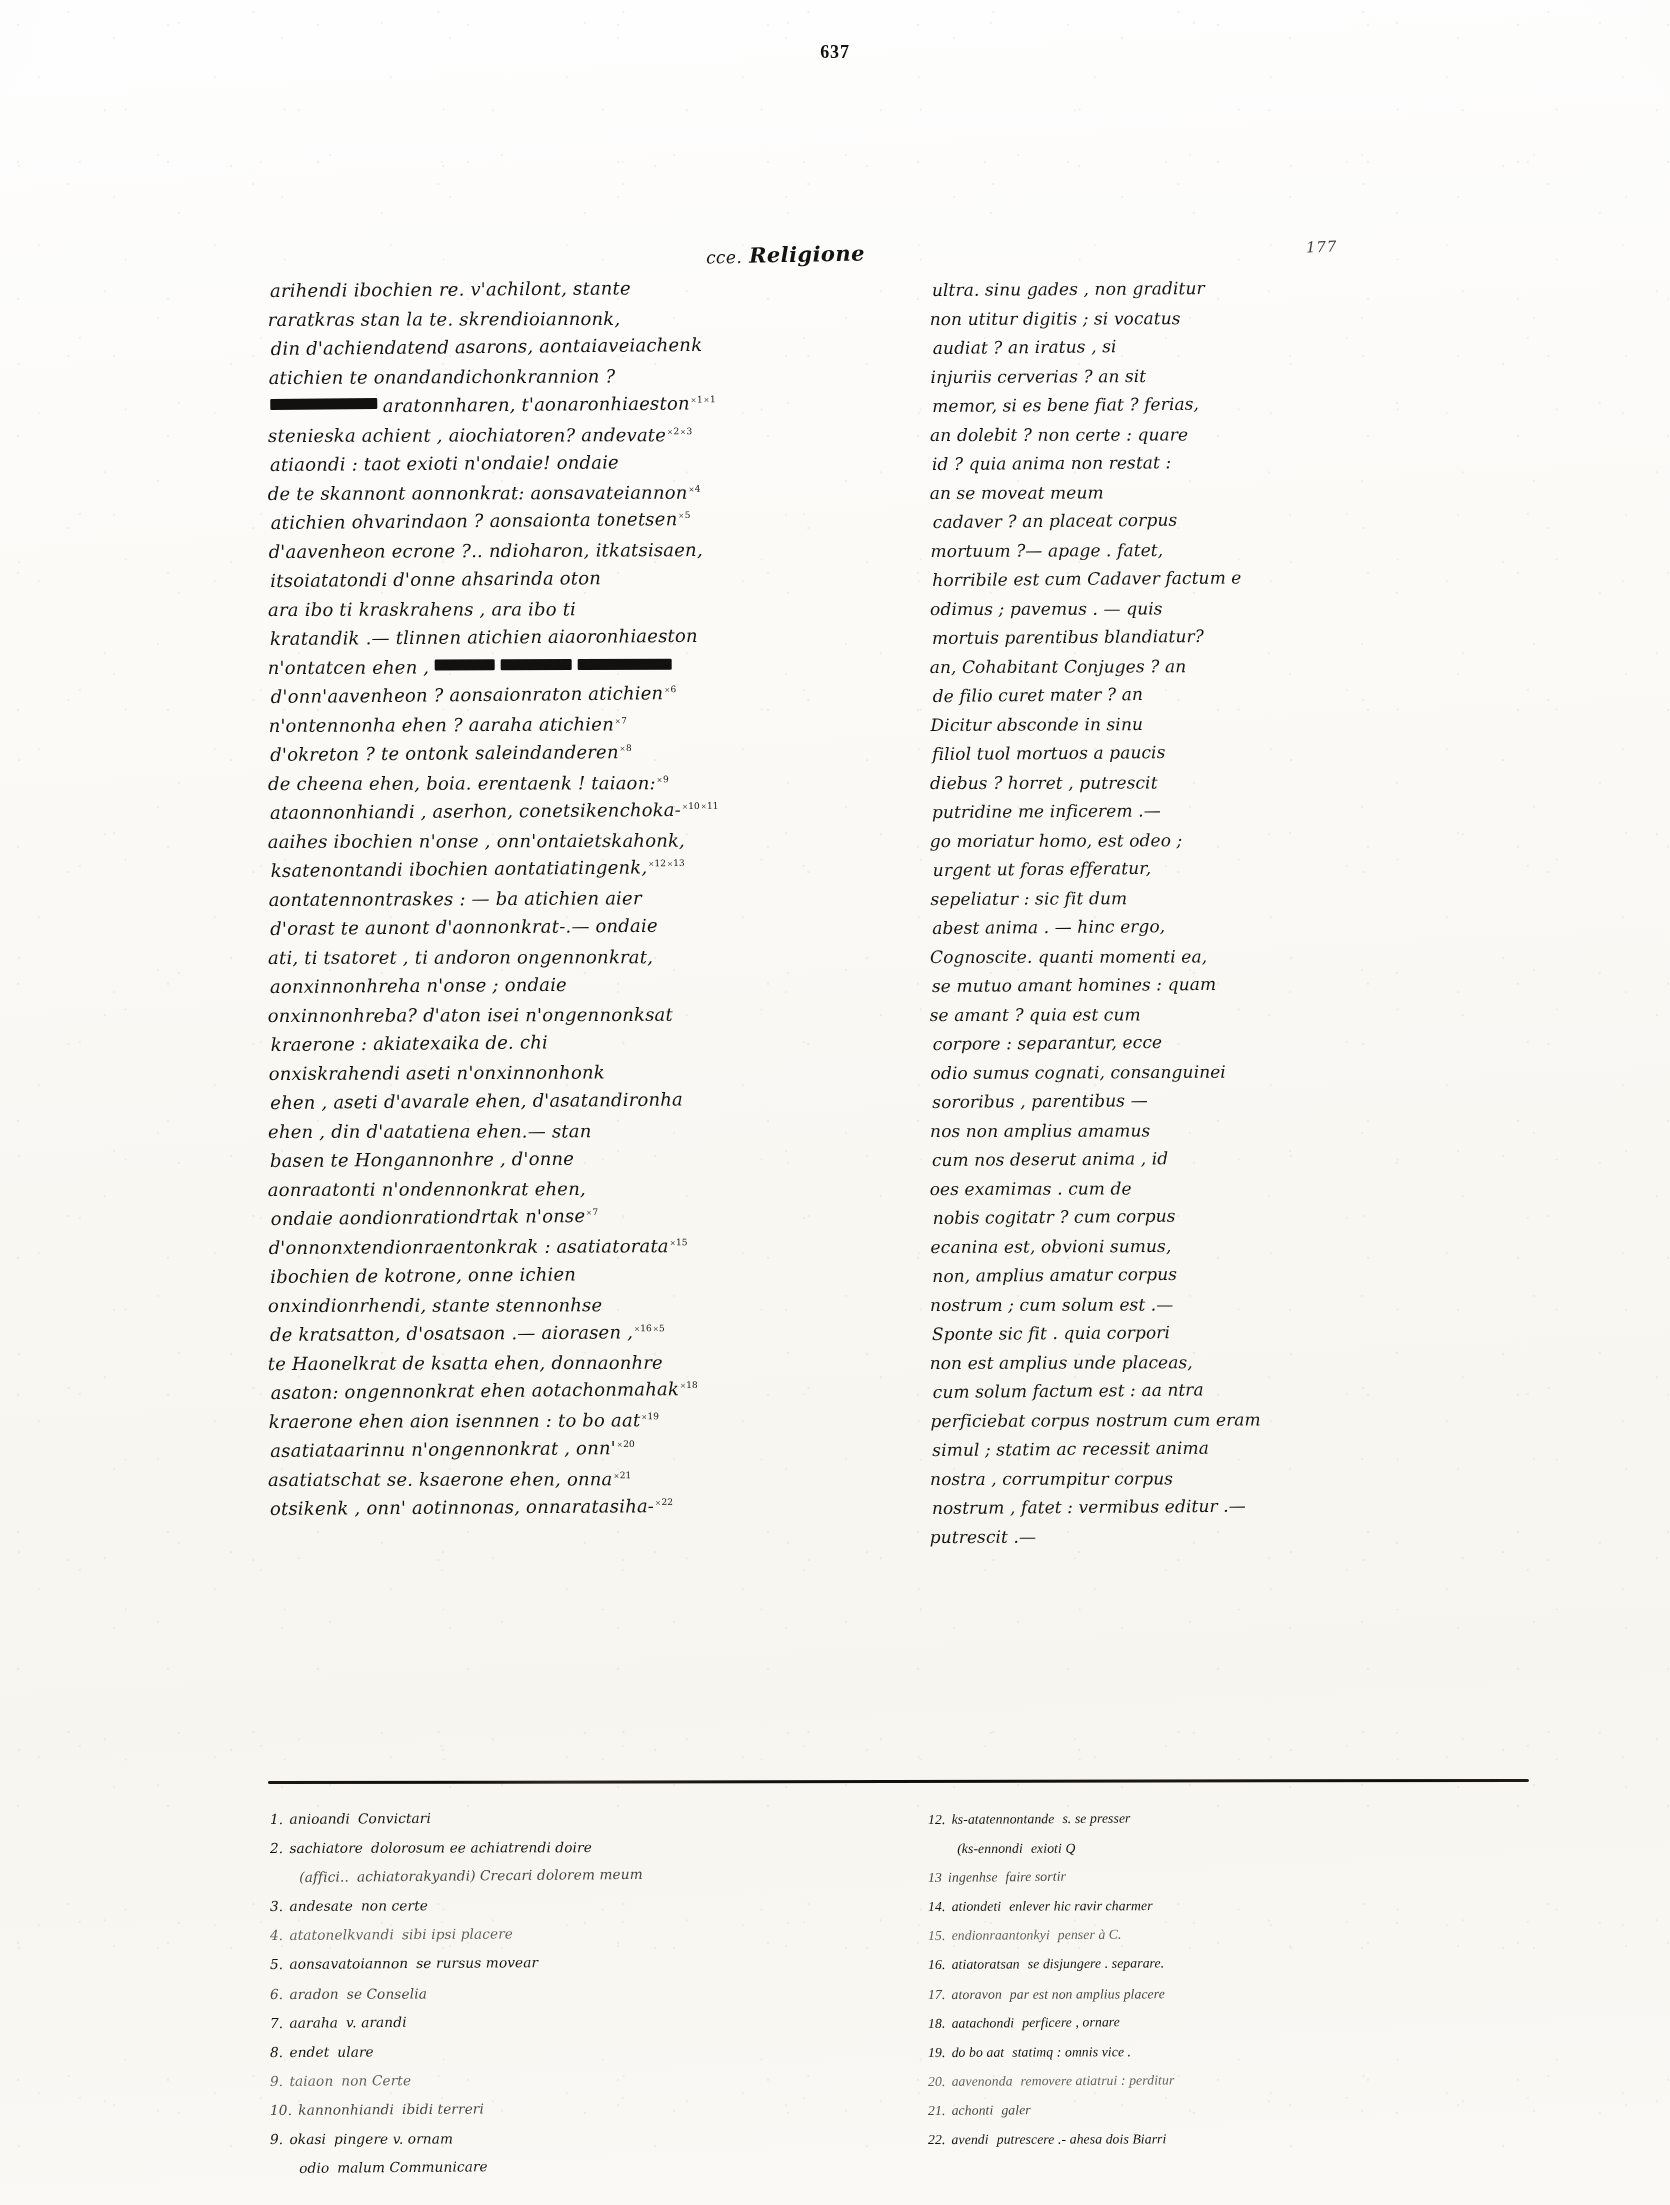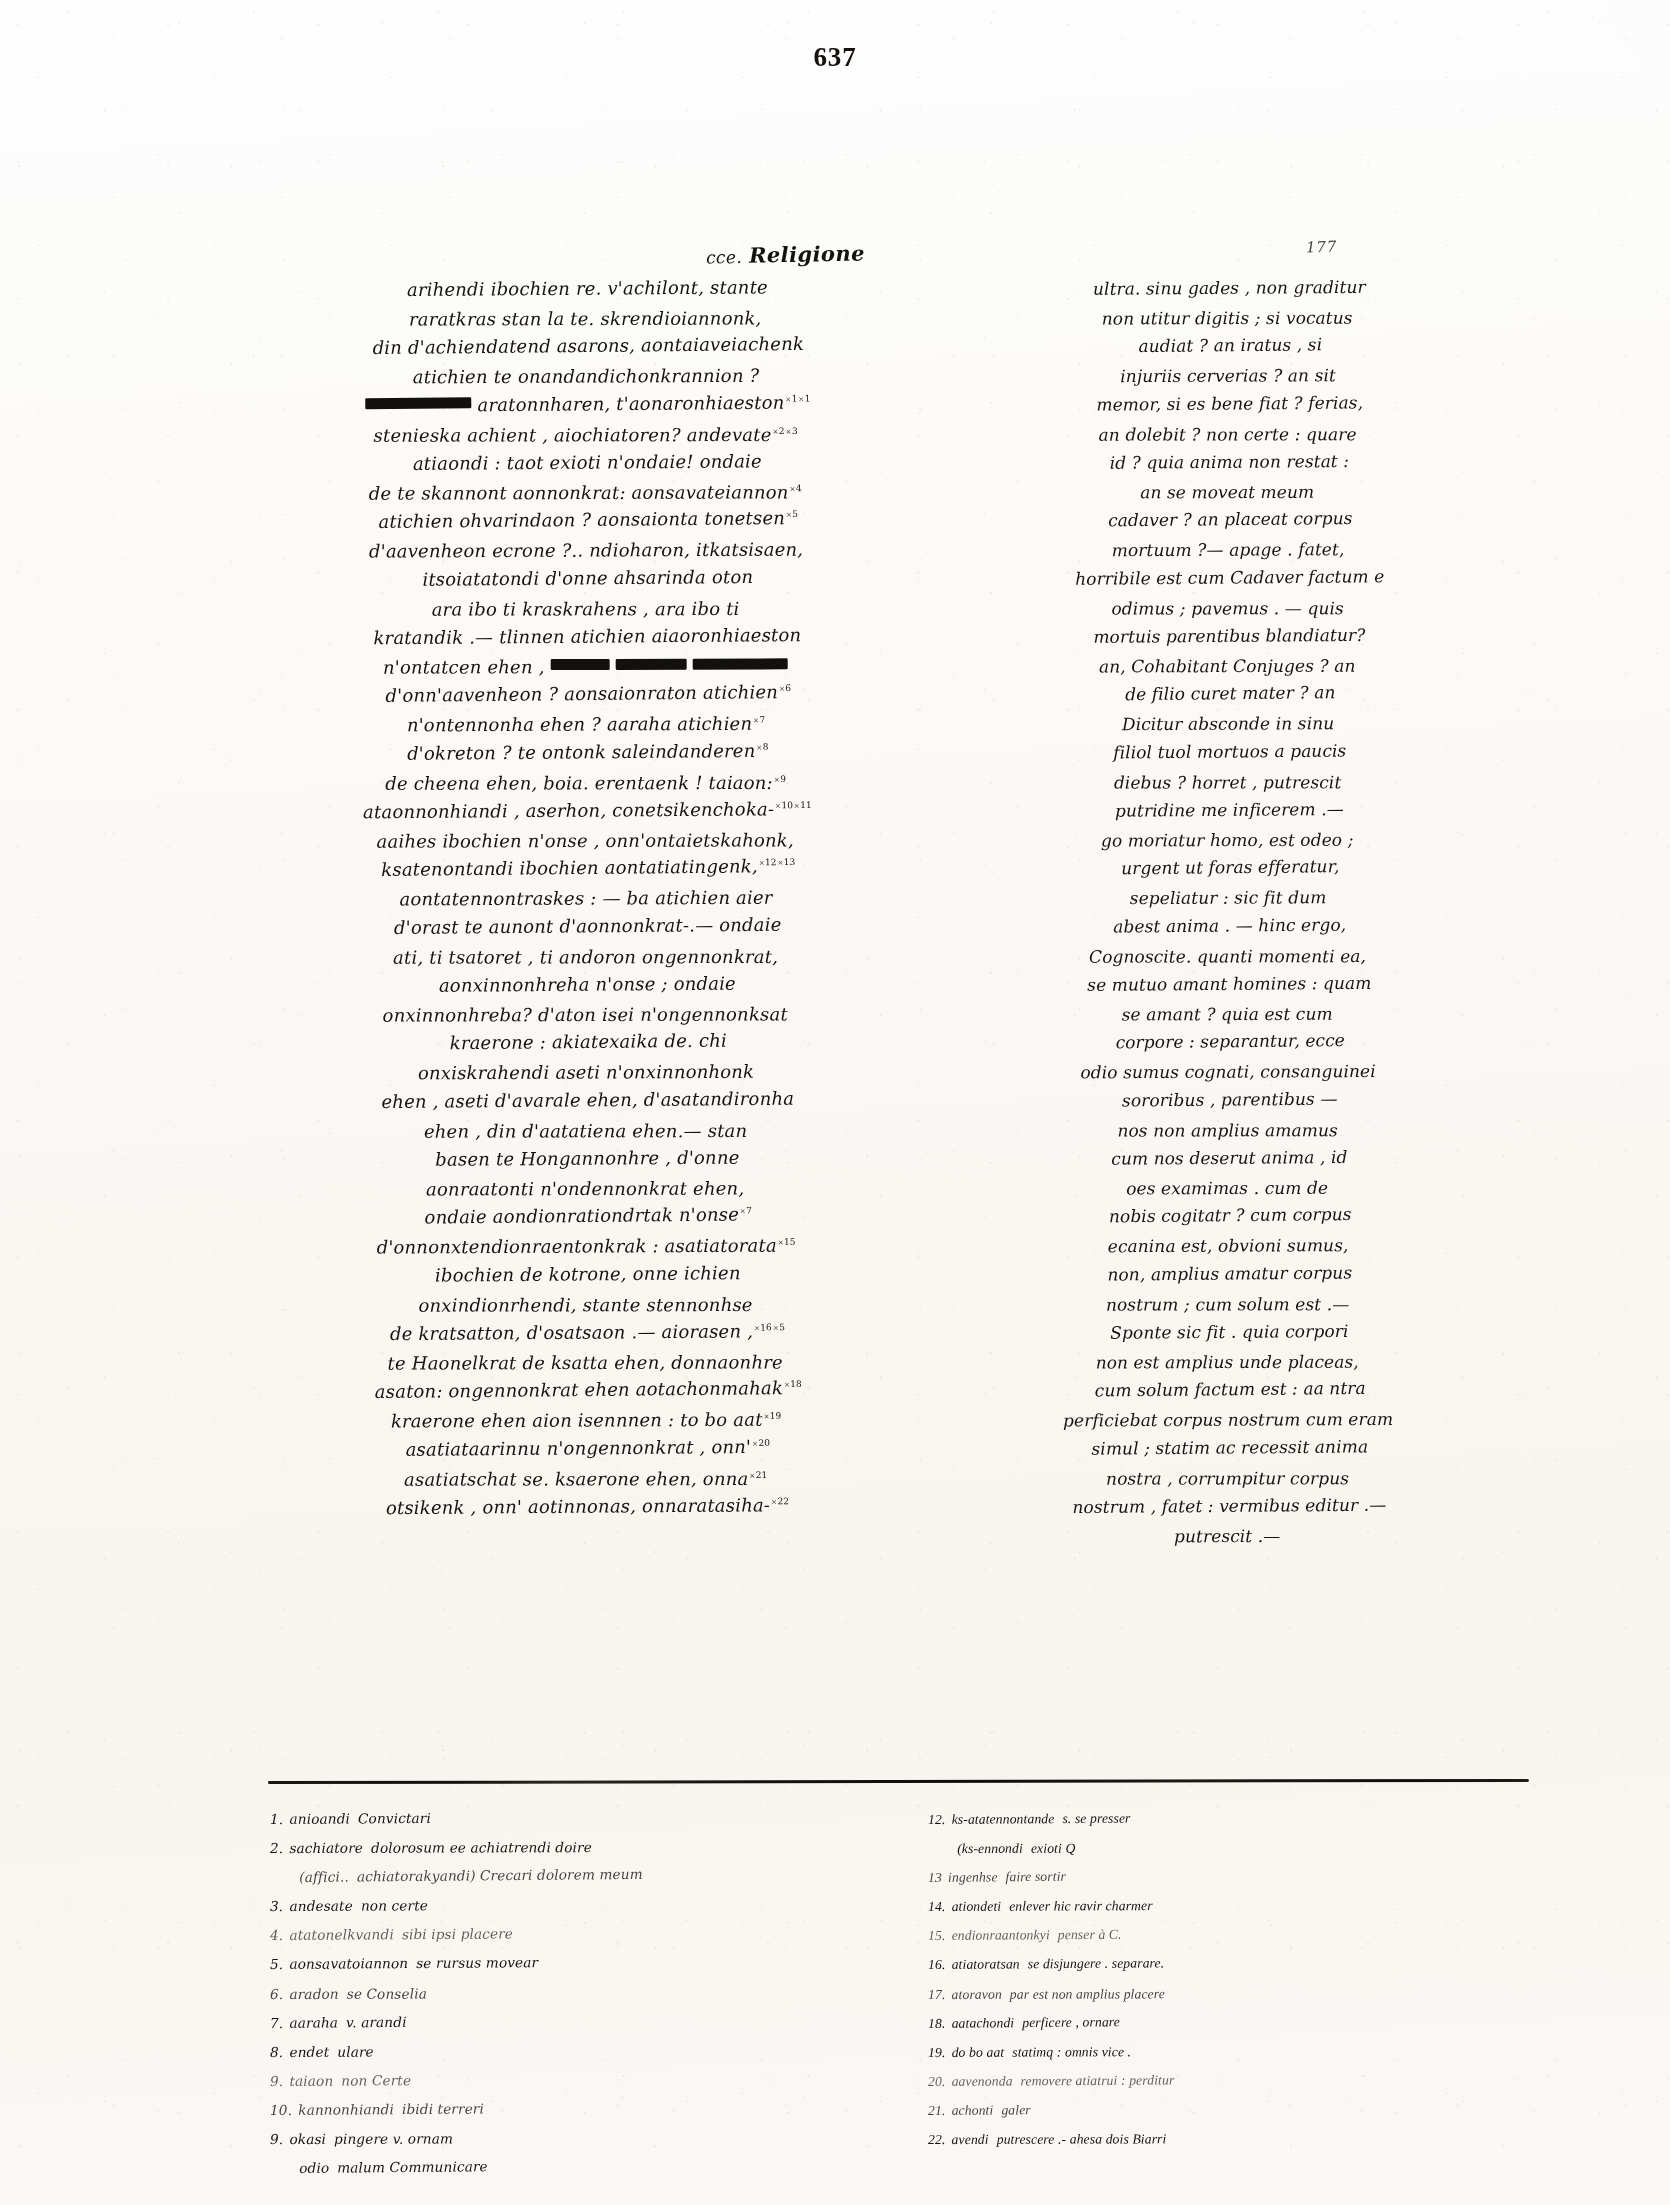--- a/index.html
+++ b/index.html
@@ -32,21 +32,21 @@
   .vign{
     position:absolute;inset:0;pointer-events:none;z-index:1;
     background:radial-gradient(ellipse 120% 105% at 50% 48%,
               rgba(255,255,255,0) 58%, rgba(120,115,105,.055) 88%, rgba(100,96,88,.10) 100%);
   }
   .sheet{position:absolute;inset:0;z-index:2;}
 
   
   .folio-top{
     position:absolute;top:42px;left:0;right:0;text-align:center;
-    font-family:"Liberation Serif",serif;font-size:27px;font-weight:700;
+    font-family:"Liberation Serif",serif;font-size:18px;font-weight:700;
     color:#15120e;letter-spacing:0.9px;
   }
 
   
   .hand{
     font-family:"DejaVu Serif",serif;
     font-style:italic;
     color:#151310;
     -webkit-font-smoothing:antialiased;
   }
@@ -63,21 +63,21 @@
     position:absolute;top:238px;left:1306px;
     font-size:15px;letter-spacing:0.9px;opacity:.82;
     transform:rotate(-2deg);
   }
 
   
   .body-cols{
     position:absolute;top:282px;left:0;width:1670px;height:1473px;
   }
   .col{
-    position:absolute;top:0;text-align:center;
+    position:absolute;top:0;
   }
   .col-left{left:269px;width:635px;}
   .col-right{left:931px;width:595px;}
 
   .ln{
     display:block;
     white-space:nowrap;
     font-size:18px;
     line-height:1;
     margin-bottom:11px;

